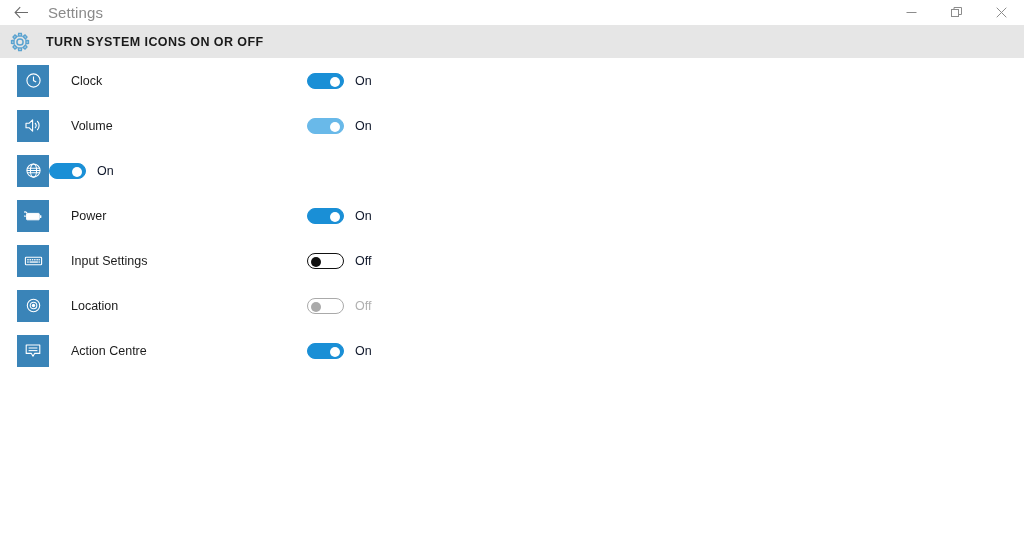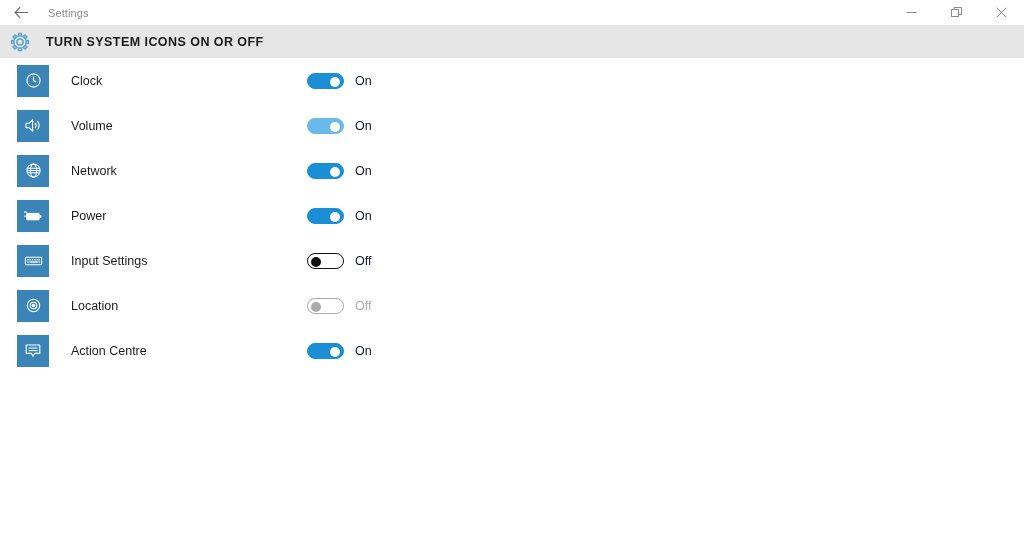--- a/index.html
+++ b/index.html
@@ -29,21 +29,21 @@
   #back-button {
     width: 42px;
     height: 25px;
     display: flex;
     align-items: center;
     justify-content: center;
     color: #6b6b6b;
   }
   #back-button svg { display: block; }
   #app-title {
-    font-size: 11px;
+    font-size: 15px;
     color: #8a8a8a;
     margin-left: 6px;
     letter-spacing: 0.1px;
   }
   #window-controls {
     position: absolute;
     right: 0; top: 0;
     height: 25px;
     display: flex;
   }
@@ -269,21 +269,20 @@
   <div class="icon-row">
     <div class="tile">
       <svg width="17" height="17" viewBox="0 0 17 17">
         <g fill="none" stroke="currentColor" stroke-width="1.05">
           <circle cx="8.5" cy="8.5" r="6.6"></circle>
           <ellipse cx="8.5" cy="8.5" rx="3.1" ry="6.6"></ellipse>
           <path d="M2.2 6.3 L14.8 6.3 M2.2 10.7 L14.8 10.7 M1.9 8.5 L15.1 8.5"></path>
         </g>
       </svg>
     </div>
-    <div class="row-label">Network</div>
     <div class="toggle on">
       <div class="knob"></div>
     </div>
     <div class="state-label">On</div>
   </div>
 
   <div class="icon-row">
     <div class="tile">
       <svg width="19" height="14" viewBox="0 0 19 14">
         <rect x="2.6" y="4.4" width="12.6" height="6.4" rx="0.6" fill="currentColor" stroke="currentColor" stroke-width="1"></rect>

